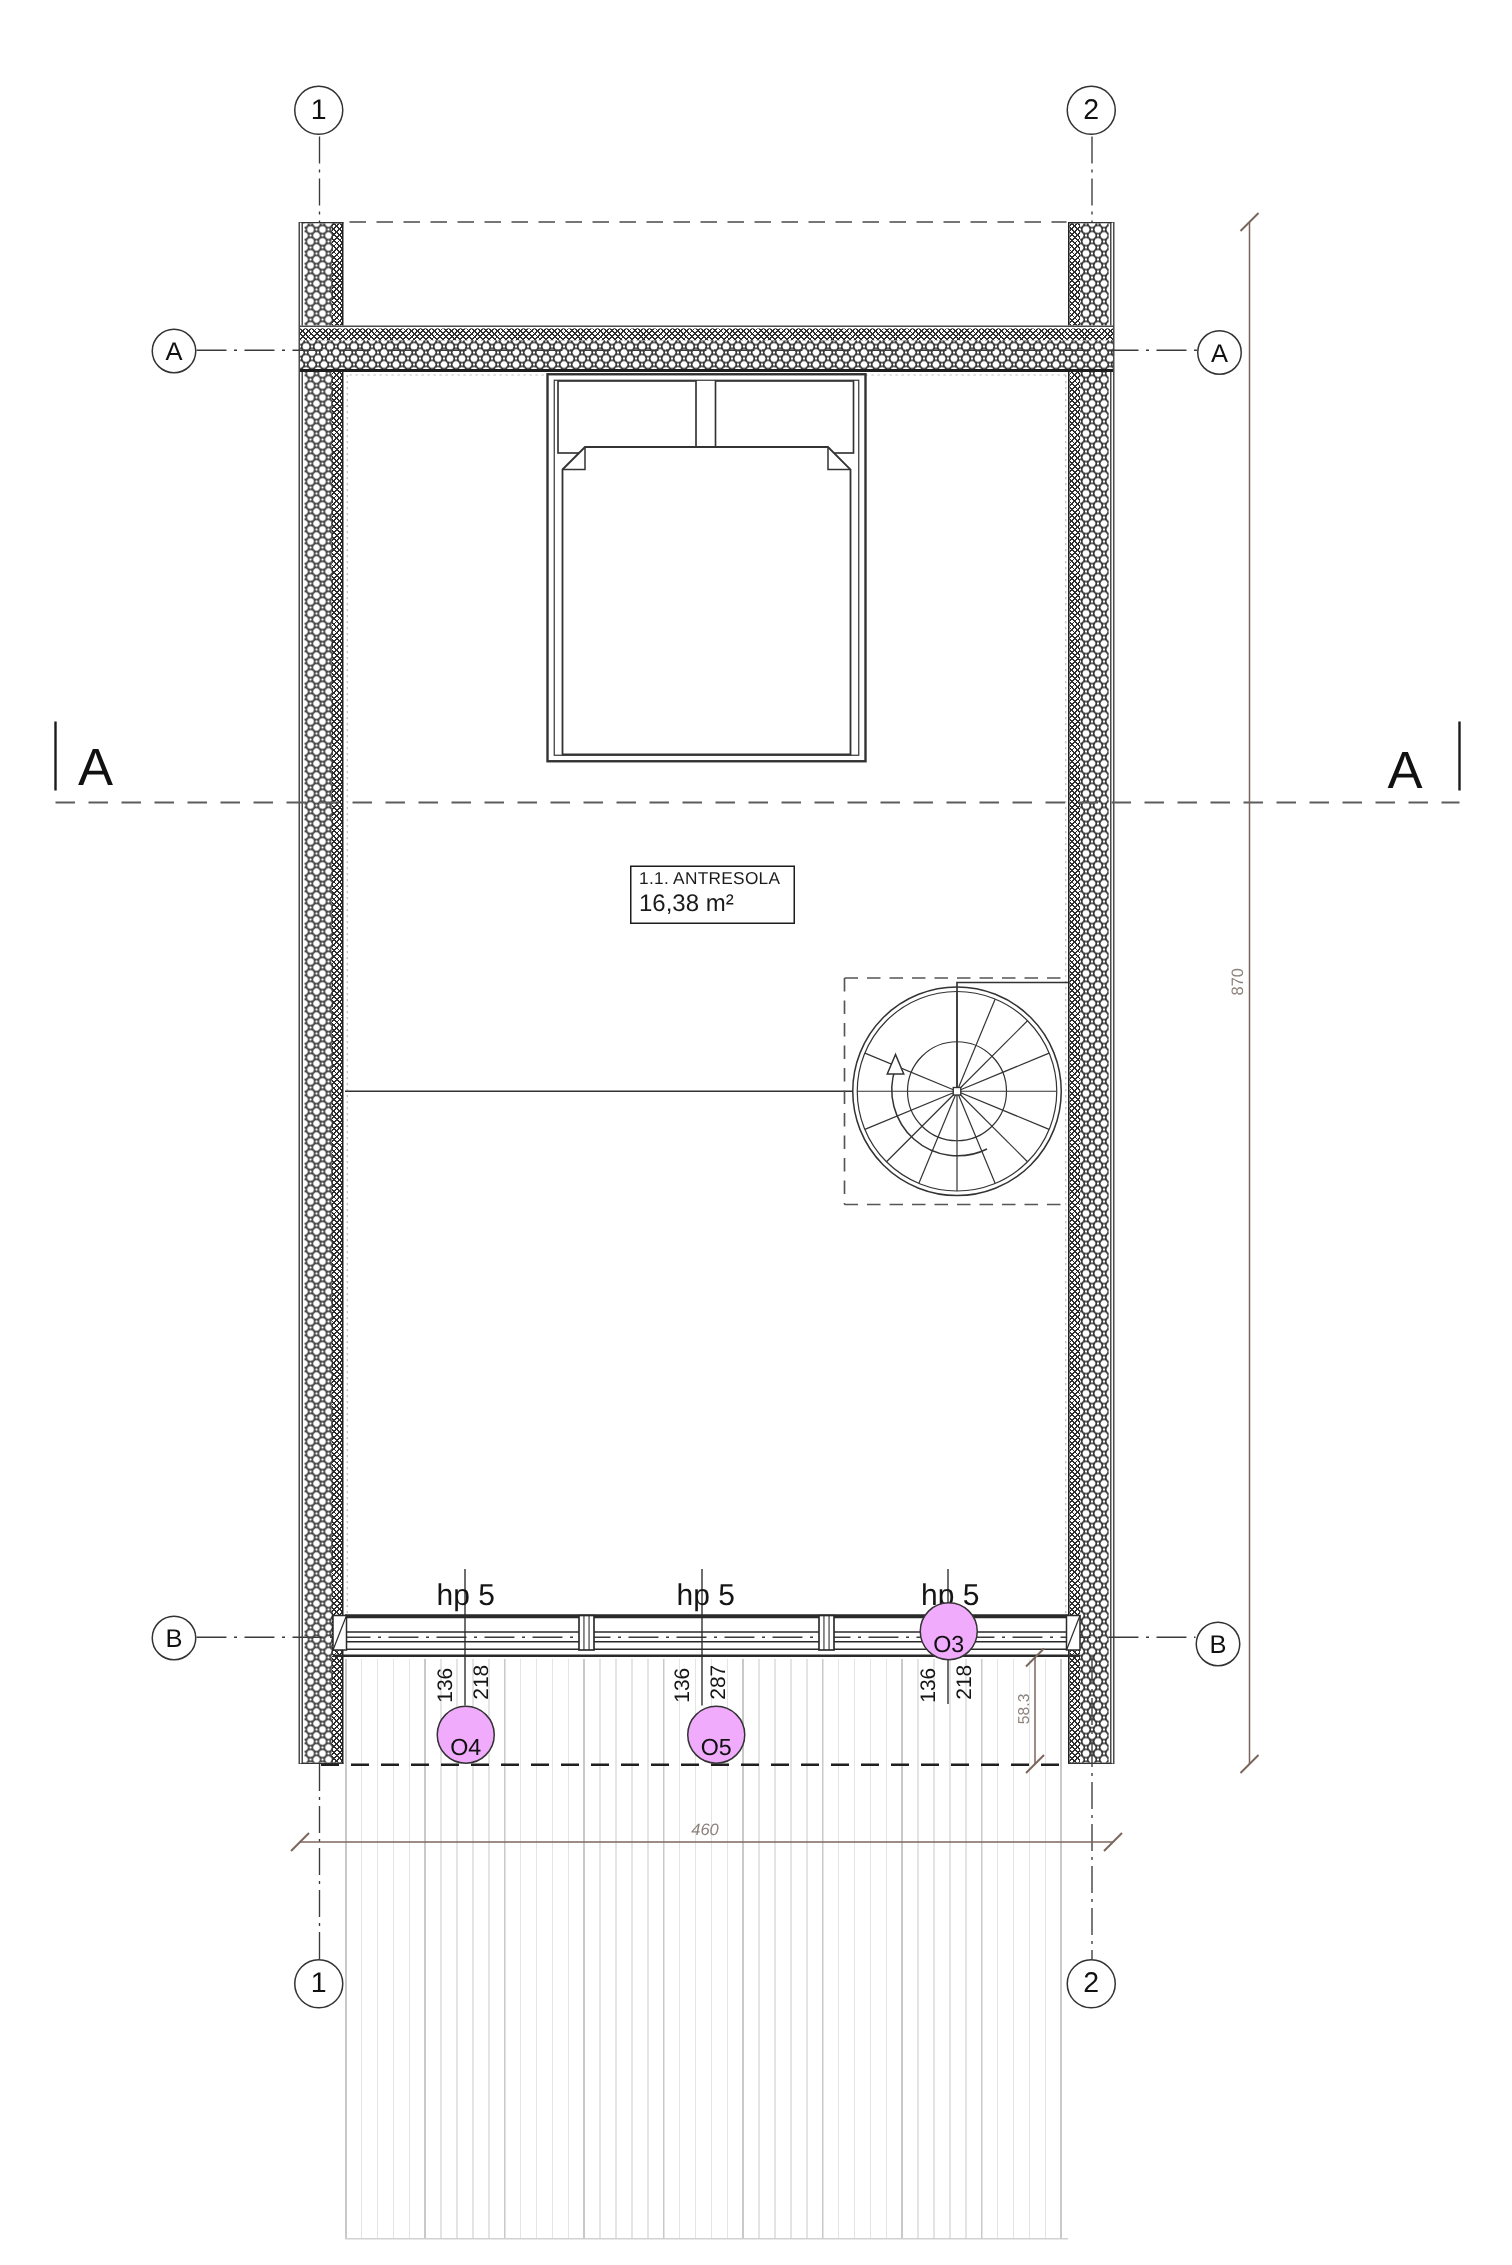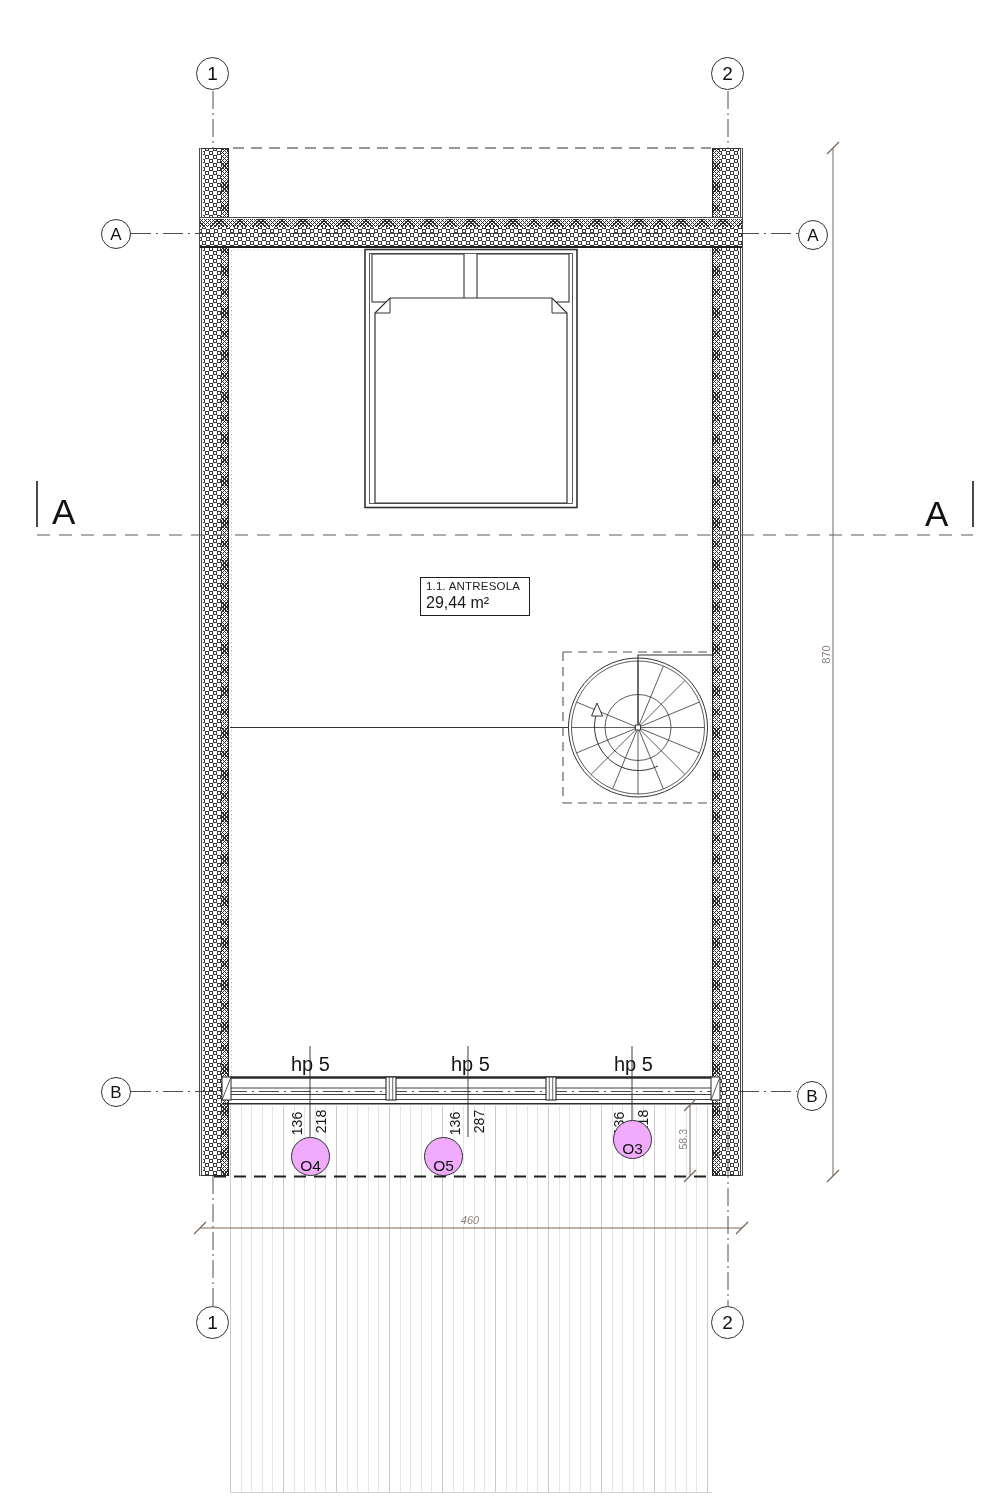--- a/index.html
+++ b/index.html
@@ -227,41 +227,41 @@
     </div>
   <div class="abs bubble row" style="left:797px;top:1081px;">
       <span>B</span>
     </div>
 
   <div class="abs lbl secA" style="left:52px;top:494px;">A</div>
   <div class="abs lbl secA" style="left:925px;top:496px;">A</div>
 
   <div class="abs" id="room-tag">
     <div class="rname">1.1. ANTRESOLA</div>
-    <div class="rarea">29,44 m²</div>
+    <div class="rarea">16,38 m²</div>
   </div>
 
   <div class="abs lbl hp" style="left:291px;top:1054px;">hp 5</div>
   <div class="abs lbl wdim rot" style="left:275px;top:1116px;">136</div>
   <div class="abs lbl wdim rot" style="left:299px;top:1114px;">218</div>
   <div class="abs ocirc" style="left:291px;top:1137px;">
       <span>O4</span>
     </div>
 
   <div class="abs lbl hp" style="left:451px;top:1054px;">hp 5</div>
   <div class="abs lbl wdim rot" style="left:433px;top:1116px;">136</div>
   <div class="abs lbl wdim rot" style="left:457px;top:1114px;">287</div>
-  <div class="abs ocirc" style="left:424px;top:1137px;">
+  <div class="abs ocirc" style="left:458px;top:1137px;">
       <span>O5</span>
     </div>
 
   <div class="abs lbl hp" style="left:614px;top:1054px;">hp 5</div>
   <div class="abs lbl wdim rot" style="left:597px;top:1116px;">136</div>
   <div class="abs lbl wdim rot" style="left:621px;top:1114px;">218</div>
-  <div class="abs ocirc" style="left:613px;top:1120px;">
+  <div class="abs ocirc" style="left:613px;top:1068px;">
       <span>O3</span>
     </div>
 
   <div class="abs lbl dimtxt" style="left:440px;top:1215px;width:60px;text-align:center;font-style:italic;">460</div>
   <div class="abs lbl dimtxt rot" style="left:804px;top:649px;width:44px;">870</div>
   <div class="abs lbl dimtxt rot" style="left:661px;top:1134px;width:44px;font-size:10.5px;">58.3</div>
 
 </div>
 
 </body></html>

